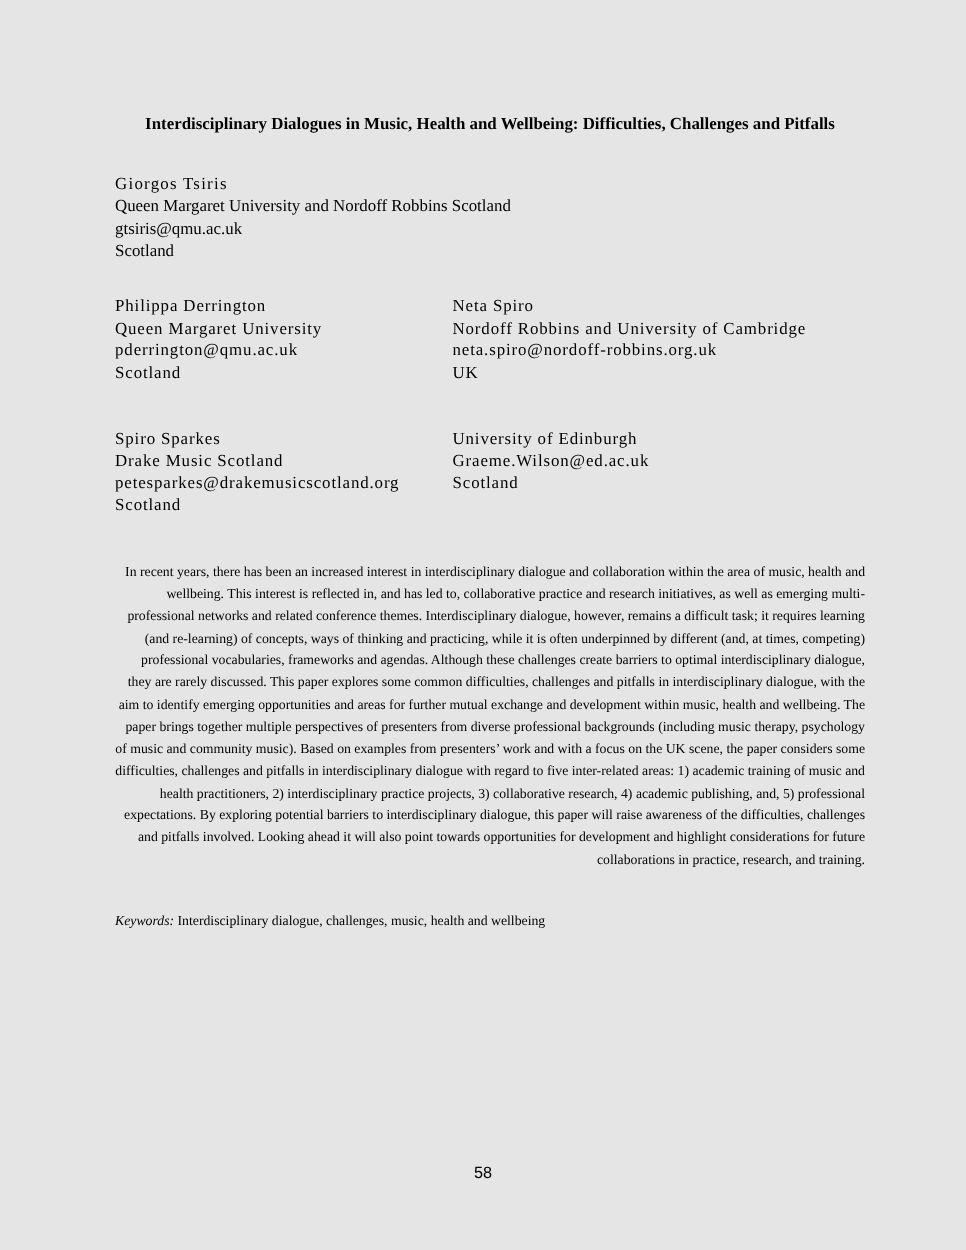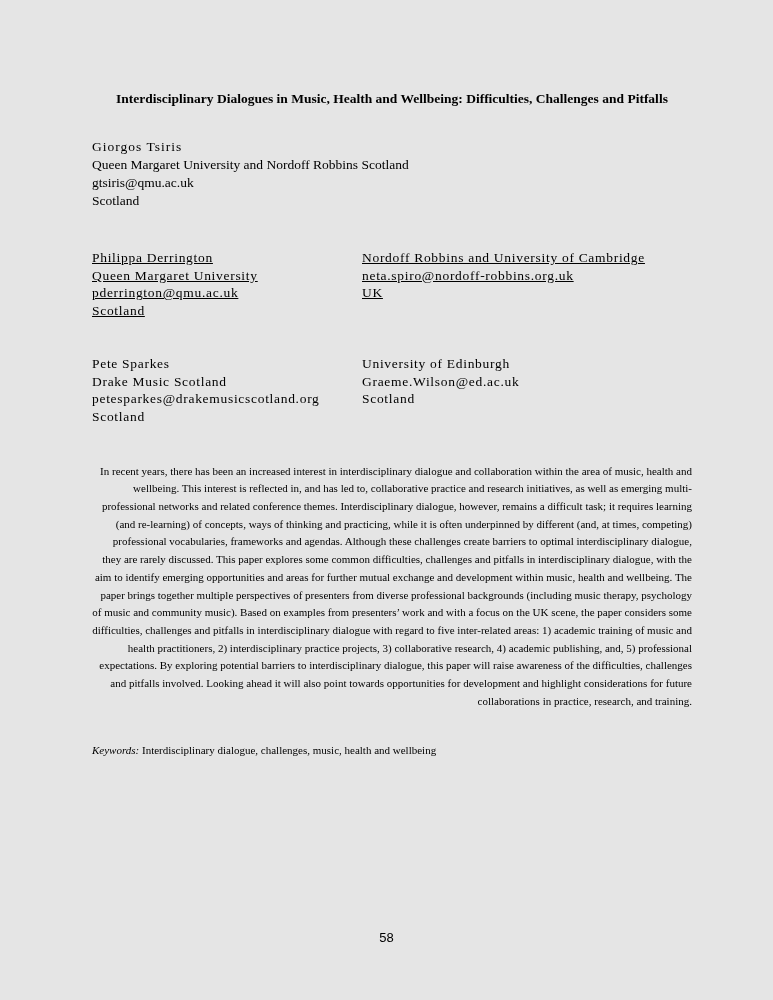--- a/index.html
+++ b/index.html
@@ -38,21 +38,21 @@
   .presenting-author .name {
     letter-spacing: 1px;
   }
   .author-grid {
     display: grid;
     grid-template-columns: 270px 1fr;
     font-size: 13.5px;
     line-height: 17.7px;
     letter-spacing: 0.7px;
   }
-  .author-grid.block-1 { margin-top: 39px; text-decoration: underline; }
+  .author-grid.block-1 { margin-top: 26px; }
   .author-grid.block-2 { margin-top: 35px; }
   .abstract {
     margin-top: 37px;
     font-size: 11px;
     line-height: 17.7px;
     text-align: right;
   }
   .keywords {
     margin-top: 32px;
     font-size: 11px;
@@ -87,29 +87,30 @@
     </div>
 
     <div class="author-grid block-1">
       <div>
         <div>Philippa Derrington</div>
         <div>Queen Margaret University</div>
         <div>pderrington@qmu.ac.uk</div>
         <div>Scotland</div>
       </div>
       <div>
+        <div>Neta Spiro</div>
         <div>Nordoff Robbins and University of Cambridge</div>
         <div>neta.spiro@nordoff-robbins.org.uk</div>
         <div>UK</div>
       </div>
     </div>
 
     <div class="author-grid block-2">
       <div>
-        <div>Pete Sparkes</div>
+        <div>Spiro Sparkes</div>
         <div>Drake Music Scotland</div>
         <div>petesparkes@drakemusicscotland.org</div>
         <div>Scotland</div>
       </div>
       <div>
         <div>University of Edinburgh</div>
         <div>Graeme.Wilson@ed.ac.uk</div>
         <div>Scotland</div>
       </div>
     </div>

